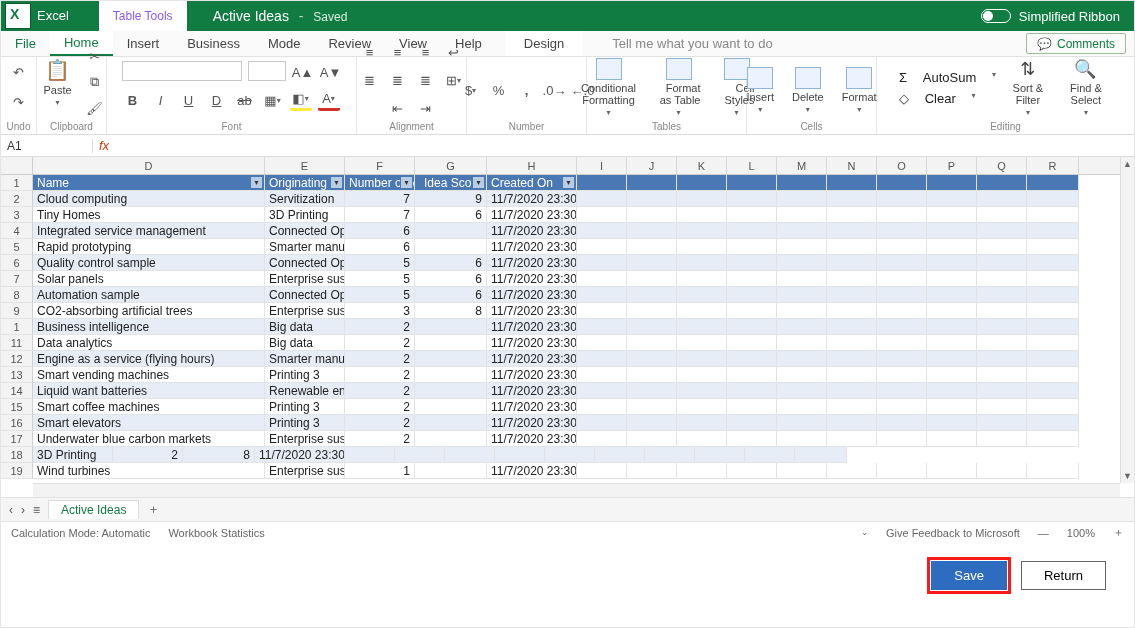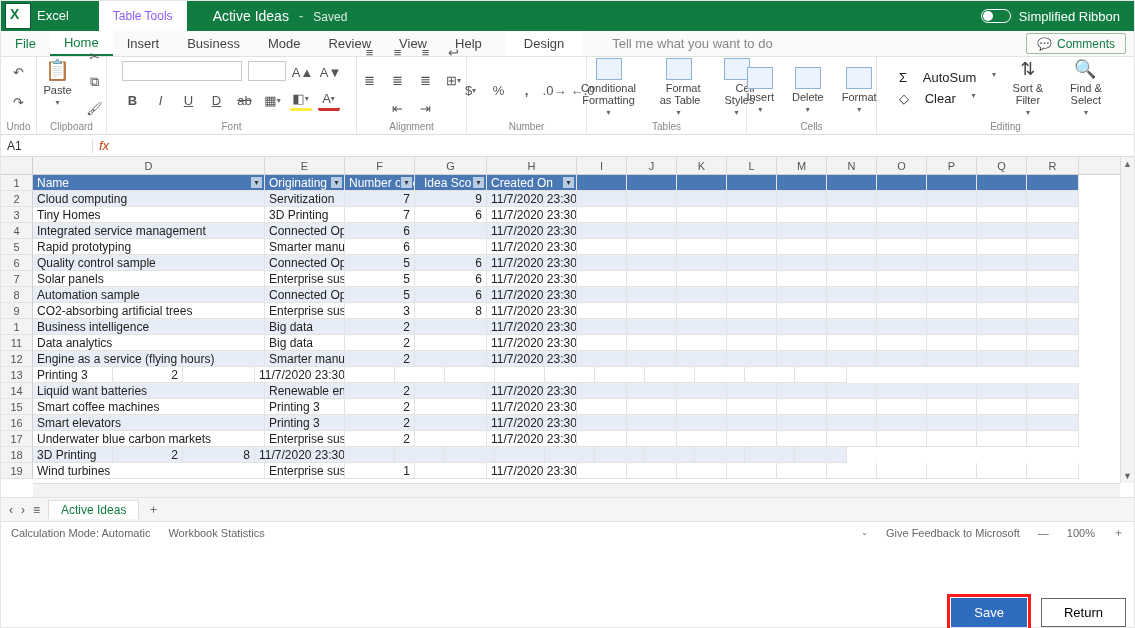--- a/index.html
+++ b/index.html
@@ -60,21 +60,21 @@
   .vscroll{position:absolute;right:0;top:0;width:14px;bottom:14px;background:#f3f3f3;border-left:1px solid #ddd;}
   .vscroll .arrow{height:14px;text-align:center;font-size:9px;color:#666;line-height:14px;}
   .hscroll{position:absolute;left:32px;right:14px;bottom:0;height:14px;background:#f3f3f3;border-top:1px solid #ddd;}
   
   .sheettabs{height:24px;background:#f5f5f5;border-top:1px solid #e2e2e2;display:flex;align-items:center;padding:0 8px;gap:8px;font-size:12px;color:#555;}
   .sheettabs .shtab{background:#fff;border:1px solid #ddd;border-bottom:none;padding:2px 12px;color:#107c41;}
   
   .status{height:22px;border-top:1px solid #e2e2e2;display:flex;align-items:center;padding:0 10px;font-size:11px;color:#666;gap:18px;}
   .status .sp{flex:1;}
   
-  .bottom{position:absolute;left:0;right:0;bottom:0;height:66px;display:flex;align-items:flex-end;justify-content:flex-end;gap:14px;padding-right:8px;background:#fff;}
+  .bottom{position:absolute;left:0;right:0;bottom:0;height:66px;display:flex;align-items:flex-start;justify-content:flex-end;gap:14px;padding-right:28px;background:#fff;}
   .btn{padding:6px 22px;font-size:13px;border:1px solid #666;background:#fff;cursor:pointer;}
   .btn.primary{background:#2e6cc0;color:#fff;border-color:#2e6cc0;}
   .highlight{outline:3px solid #ff1a1a;outline-offset:1px;}
 </style>
 </head>
 <body>
 
 <div class="app">
 
   <div class="titlebar">
@@ -497,20 +497,21 @@
           <div class="c" style="width: 50px;"></div>
           <div class="c" style="width: 50px;"></div>
           <div class="c" style="width: 50px;"></div>
           <div class="c" style="width: 50px;"></div>
           <div class="c" style="width: 50px;"></div>
           <div class="c" style="width: 50px;"></div>
           <div class="c" style="width: 52px;"></div>
         </div>
         <div class="r">
           <div class="rh">13</div>
+          <div class="c" style="width: 232px;">Smart vending machines</div>
           <div class="c" style="width: 80px;">Printing 3</div>
           <div class="c" style="width: 70px; text-align: right;">2</div>
           <div class="c" style="width: 72px; text-align: right;"></div>
           <div class="c" style="width: 90px; text-align: right;">11/7/2020 23:30</div>
           <div class="c" style="width: 50px;"></div>
           <div class="c" style="width: 50px;"></div>
           <div class="c" style="width: 50px;"></div>
           <div class="c" style="width: 50px;"></div>
           <div class="c" style="width: 50px;"></div>
           <div class="c" style="width: 50px;"></div>

